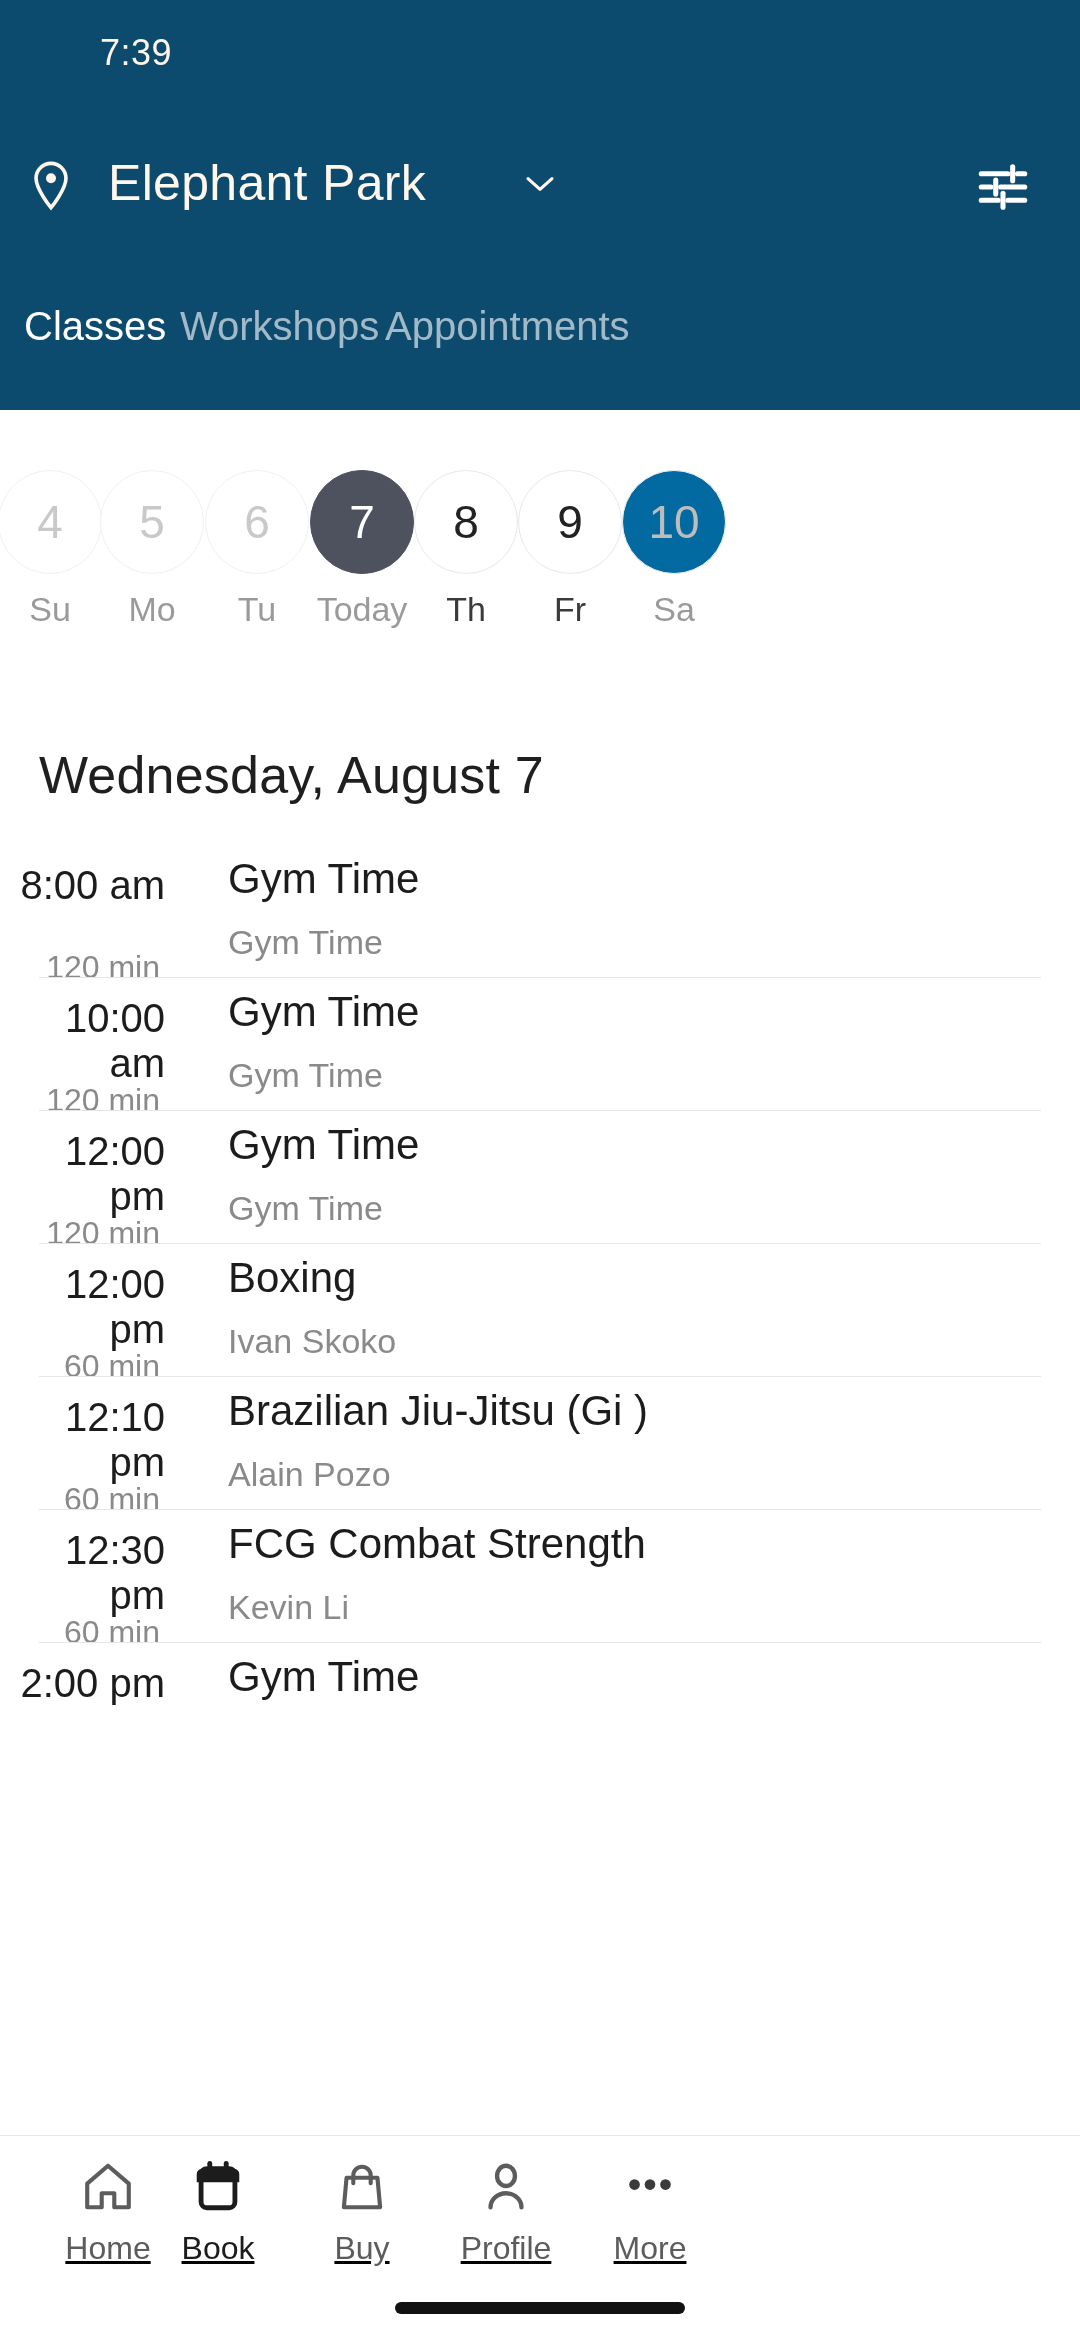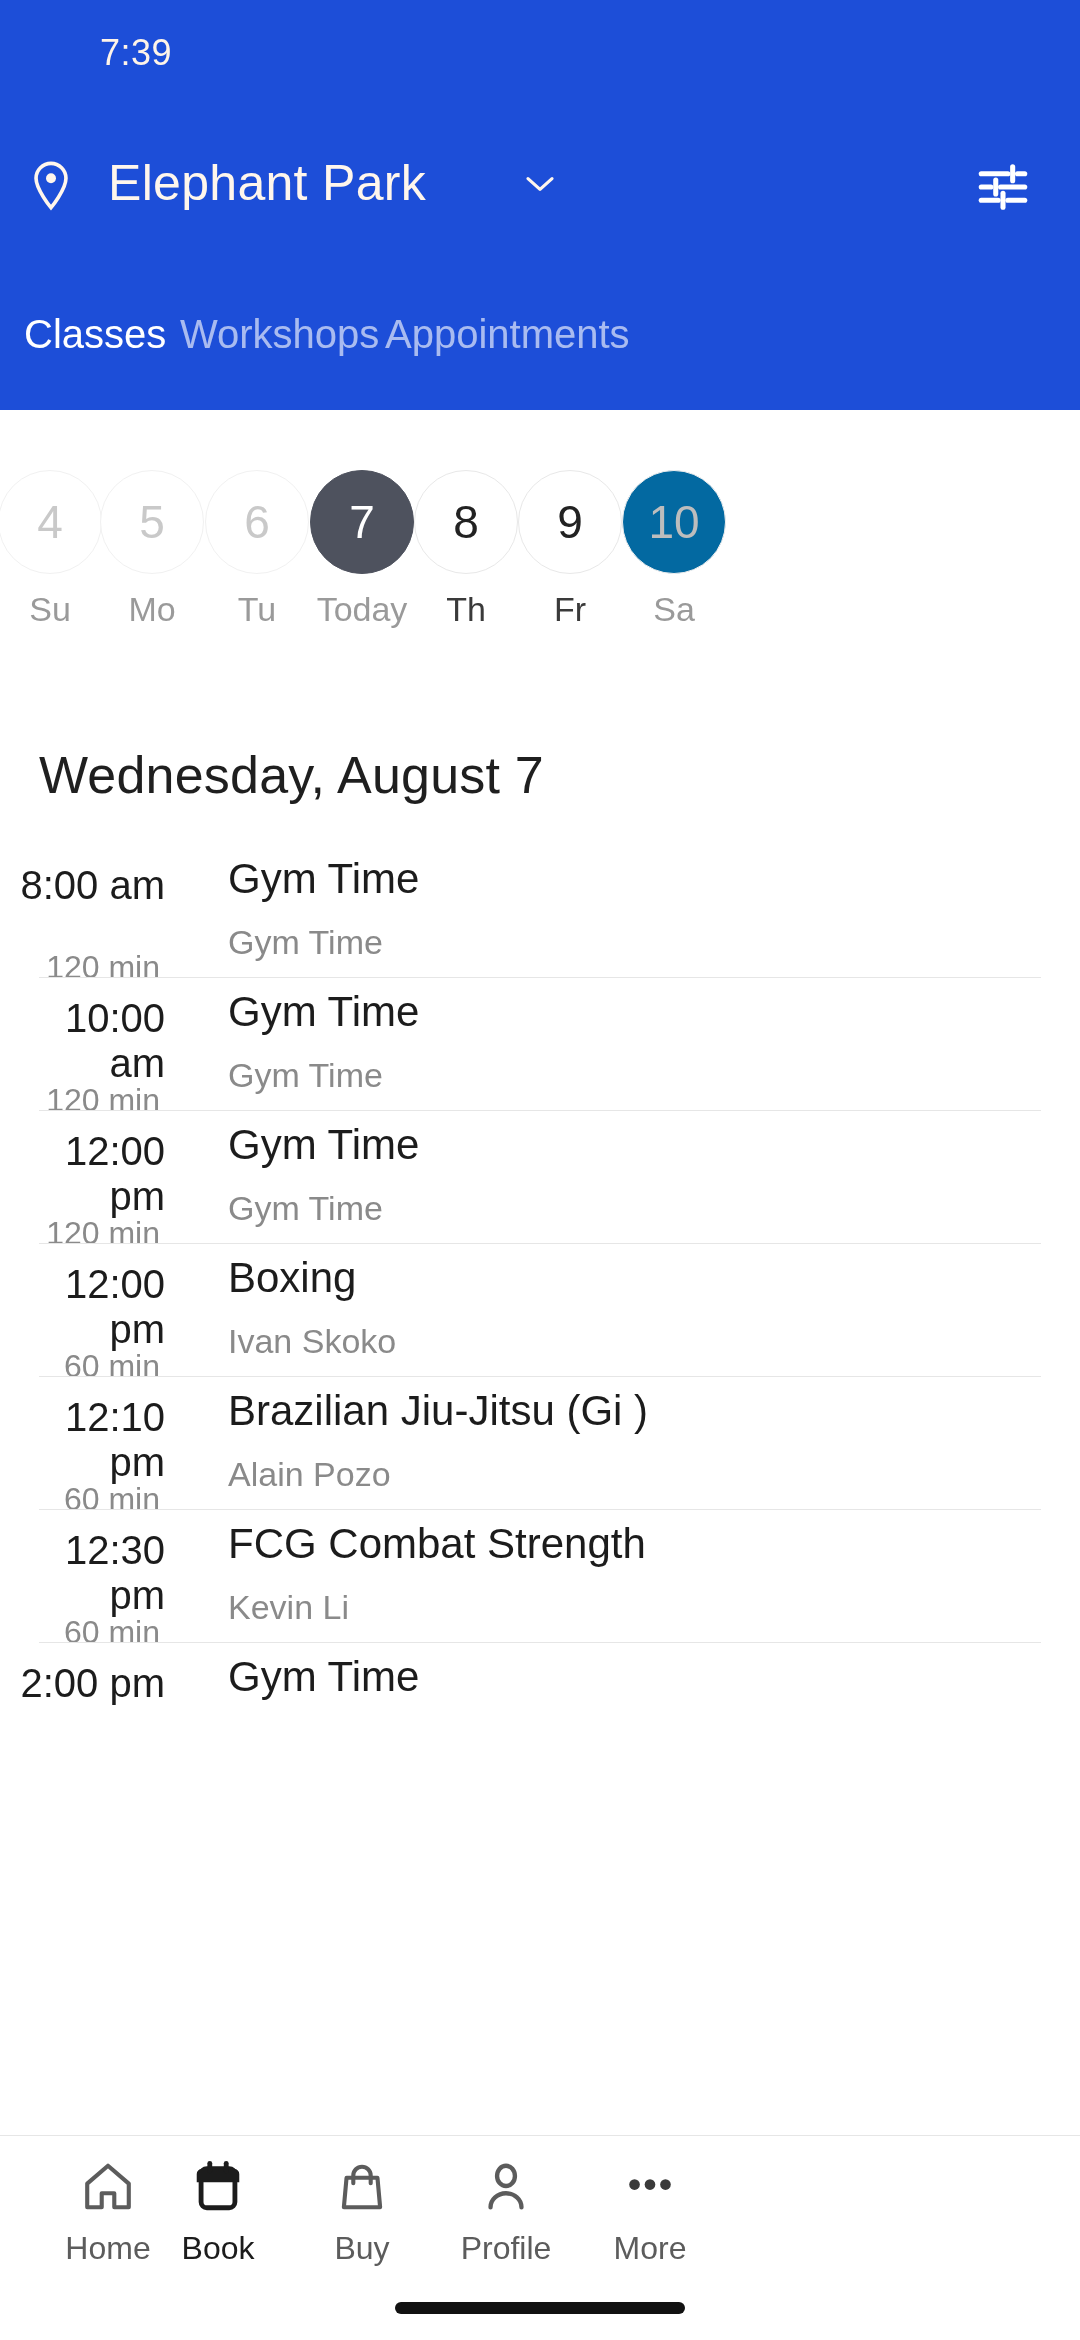--- a/index.html
+++ b/index.html
@@ -7,21 +7,21 @@
     width:1080px; height:2340px;
     background:#ffffff;
     font-family:"Liberation Sans", sans-serif;
     overflow:hidden;
   }
   .phone { position:relative; width:1080px; height:2340px; background:#fff; }
 
   
   .header {
     position:absolute; top:0; left:0; width:1080px; height:504px;
-    background:#1d4ed8;
+    background:#0c4a6e;
   }
   .statusbar {
     position:absolute; top:0; left:0; width:1080px; height:100px;
   }
   .status-time {
     position:absolute; left:100px; top:32px;
     font-size:36px; color:#FFF4E8; letter-spacing:0.5px;
   }
   .loc-row {
     position:absolute; left:0; top:150px; width:1080px; height:90px;
@@ -36,21 +36,21 @@
   .chevron {
     position:absolute; left:524px; top:22px; width:32px; height:24px;
   }
   .filter-icon {
     position:absolute; right:48px; top:8px; width:58px; height:58px;
   }
   .tabs {
     position:absolute; left:0; top:300px; width:1080px; height:80px;
   }
   .tab {
-    position:absolute; top:12px;
+    position:absolute; top:4px;
     font-size:40px; white-space:nowrap;
     color:rgba(255,255,255,0.62);
   }
   .tab.active { color:#FFFFFF; }
   .tab0 { left:24px; }
   .tab1 { left:180px; }
   .tab2 { left:385px; }
 
   
   .datestrip {
@@ -111,20 +111,21 @@
   }
 
   
   .bottomnav {
     position:absolute; left:0; bottom:0; width:1080px; height:205px;
     background:#ffffff; border-top:1px solid #E6E6E6;
   }
   .navitem {
     position:absolute; top:18px; width:216px; height:140px;
     text-align:center;
+    text-decoration:underline;
   }
   .navicon {
     height:66px; display:flex; align-items:center; justify-content:center;
   }
   .navlabel {
     margin-top:10px; font-size:32px; color:#5C5C5C;
   }
   .navitem.active .navlabel { color:#1C1C1C; }
   .n0 { left:0px; }   .n1 { left:110px; }  .n2 { left:254px; }
   .n3 { left:398px; } .n4 { left:542px; }

